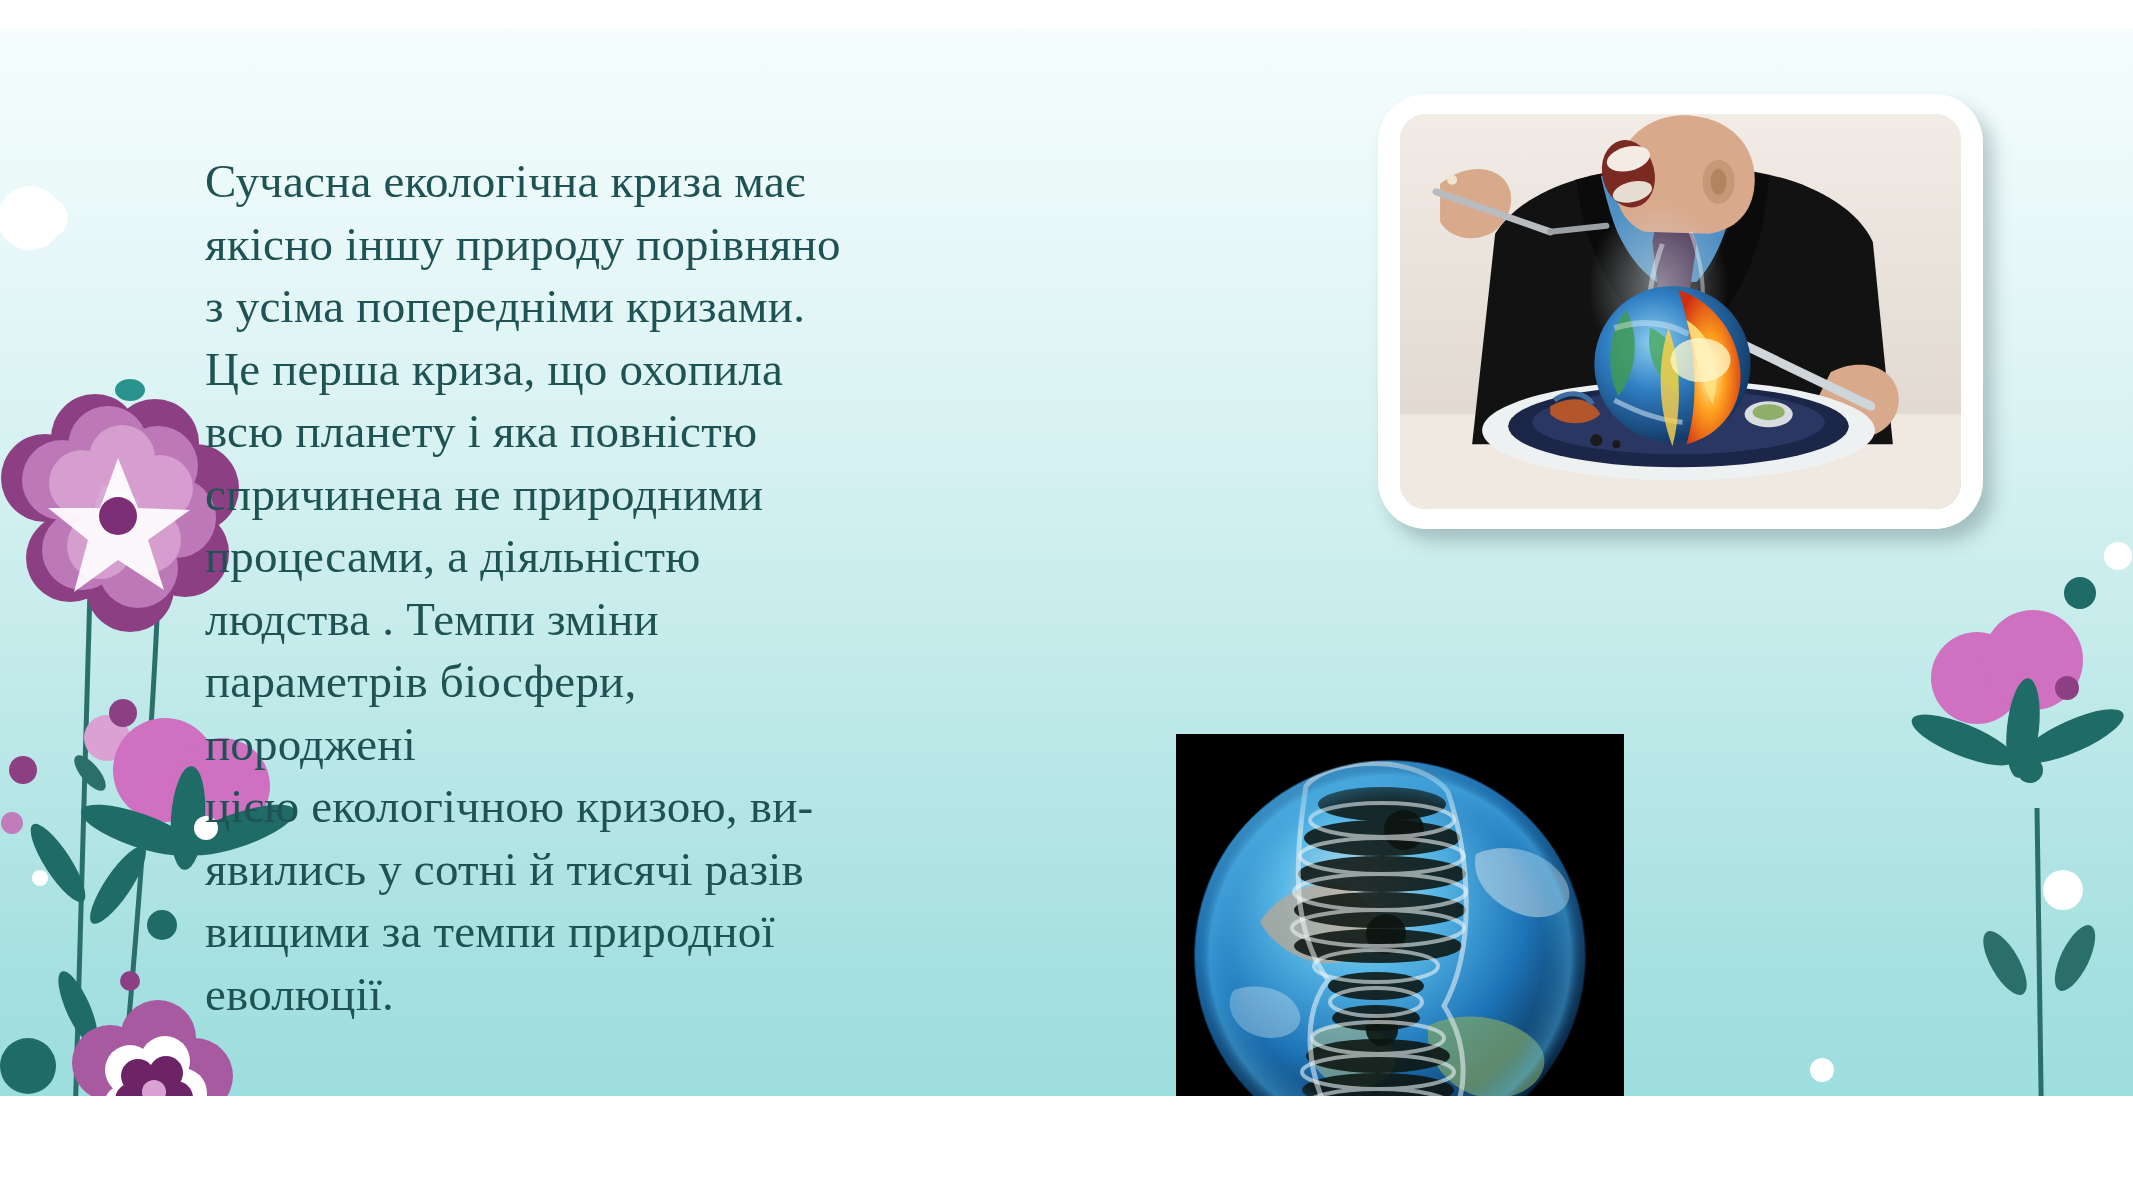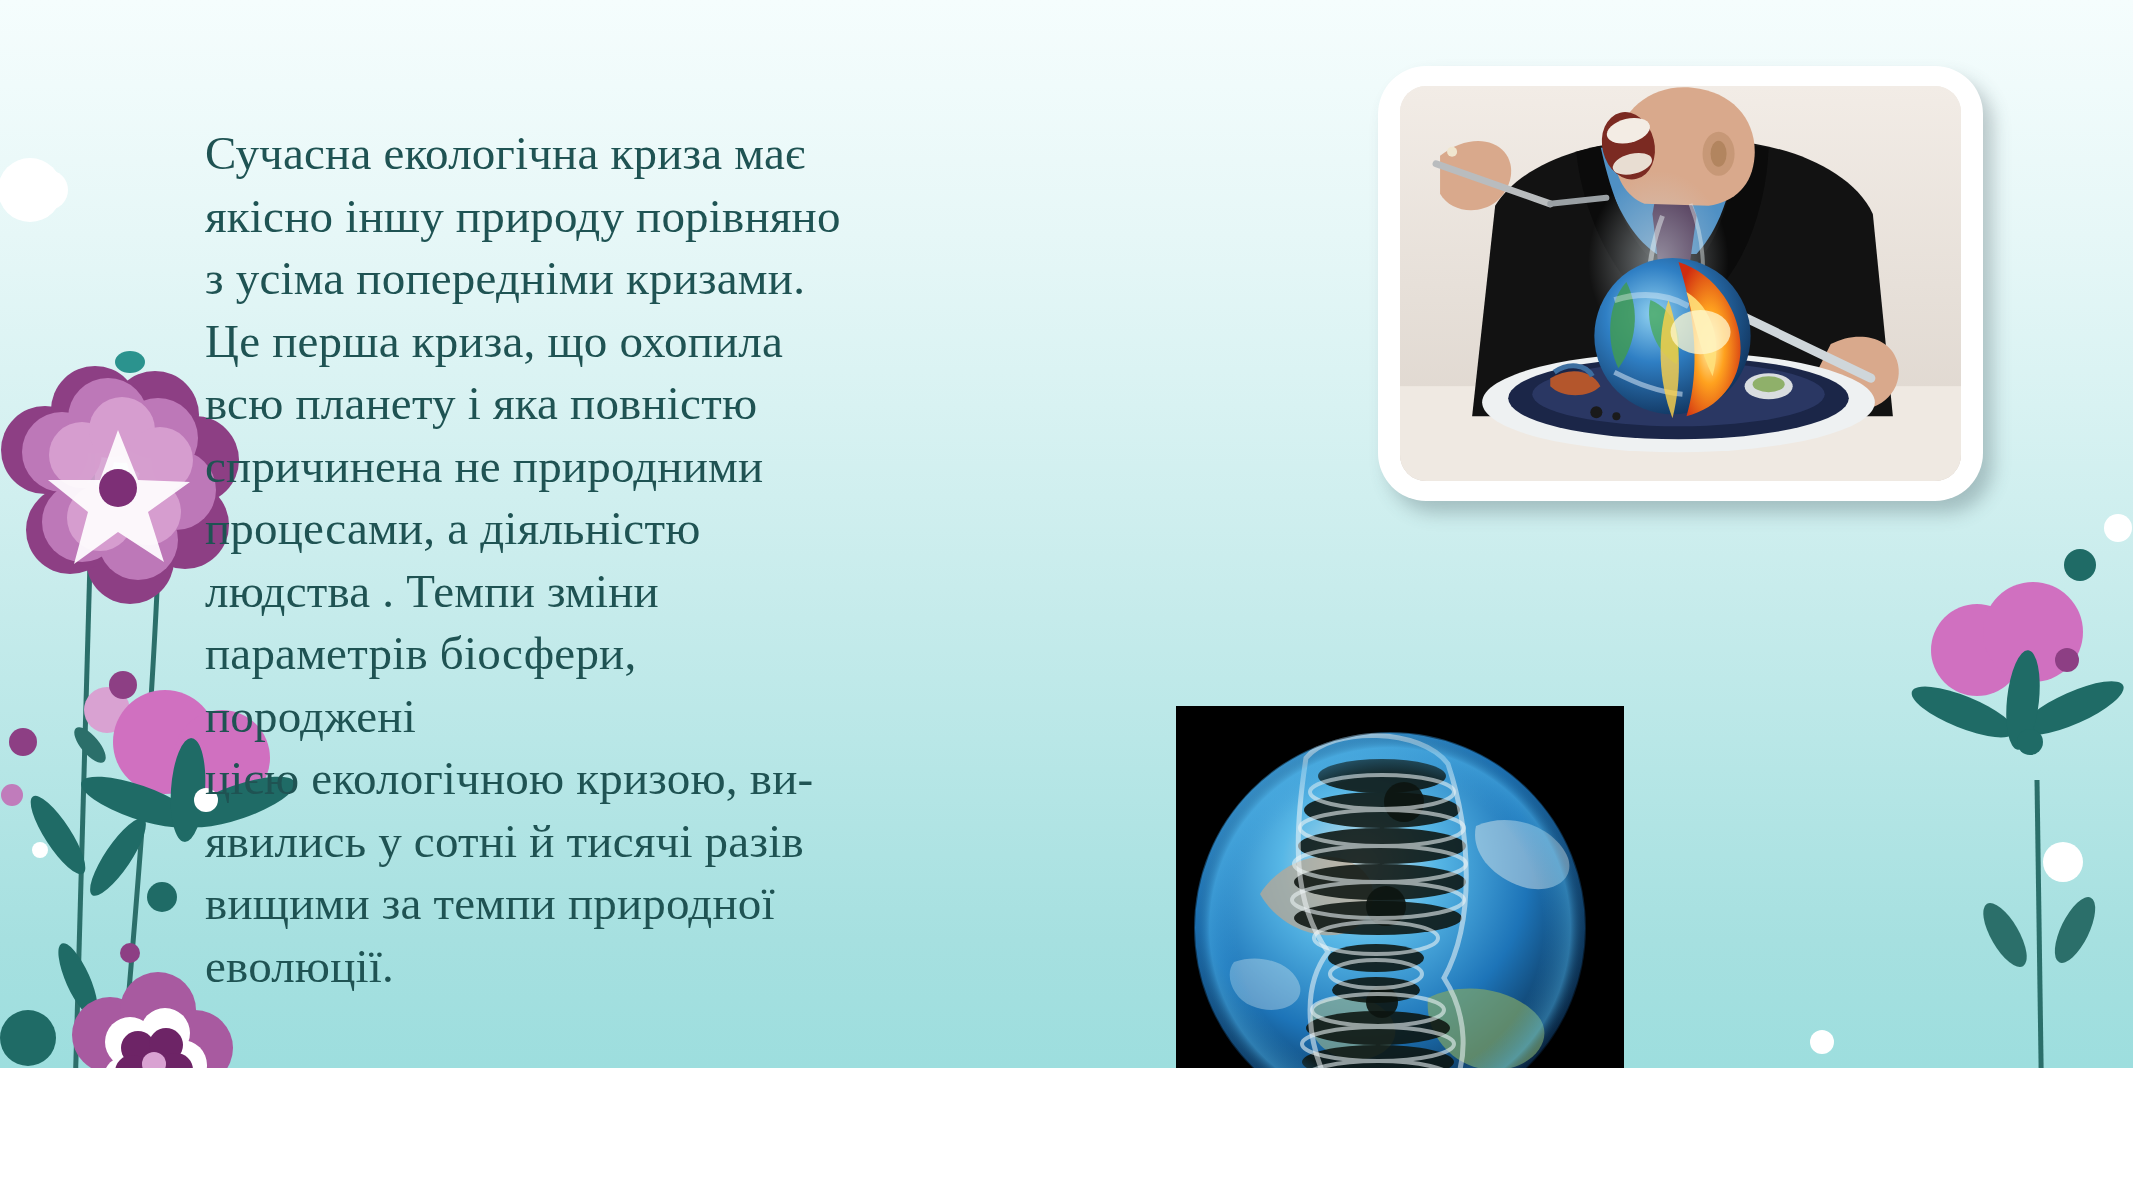--- a/index.html
+++ b/index.html
@@ -18,20 +18,21 @@
     overflow: hidden;
     background: linear-gradient(to bottom,
         #f5fdfd 0%,
         #f0fbfb 8%,
         #e6f7f7 22%,
         #d8f2f2 38%,
         #c8ecec 55%,
         #b6e6e6 72%,
         #a6e0e0 88%,
         #9ddede 100%);
+    margin-top: 28px;
   }
 
   
   #text-block {
     position: absolute;
     left: 205px;
     top: 122px;
     width: 640px;
     color: #1f5353;
     font-size: 47px;

